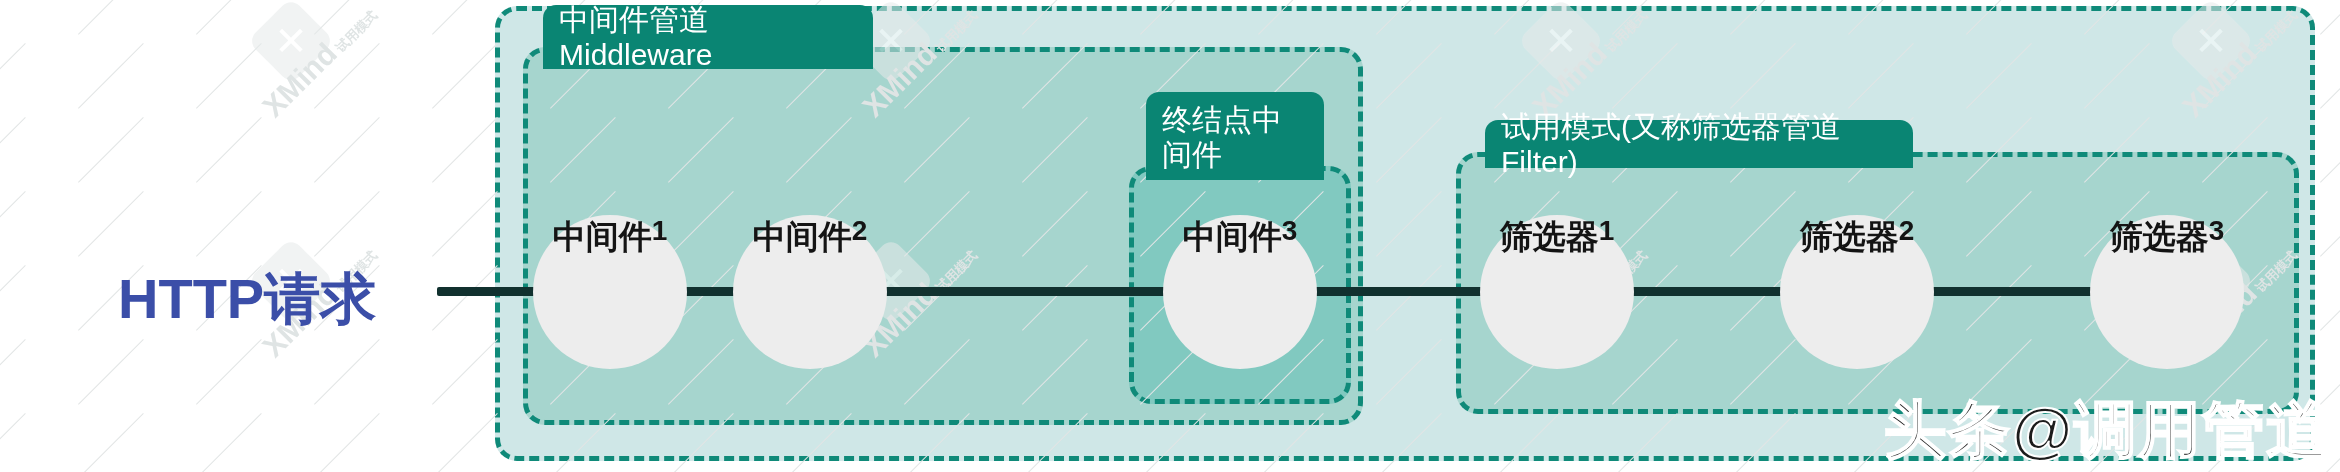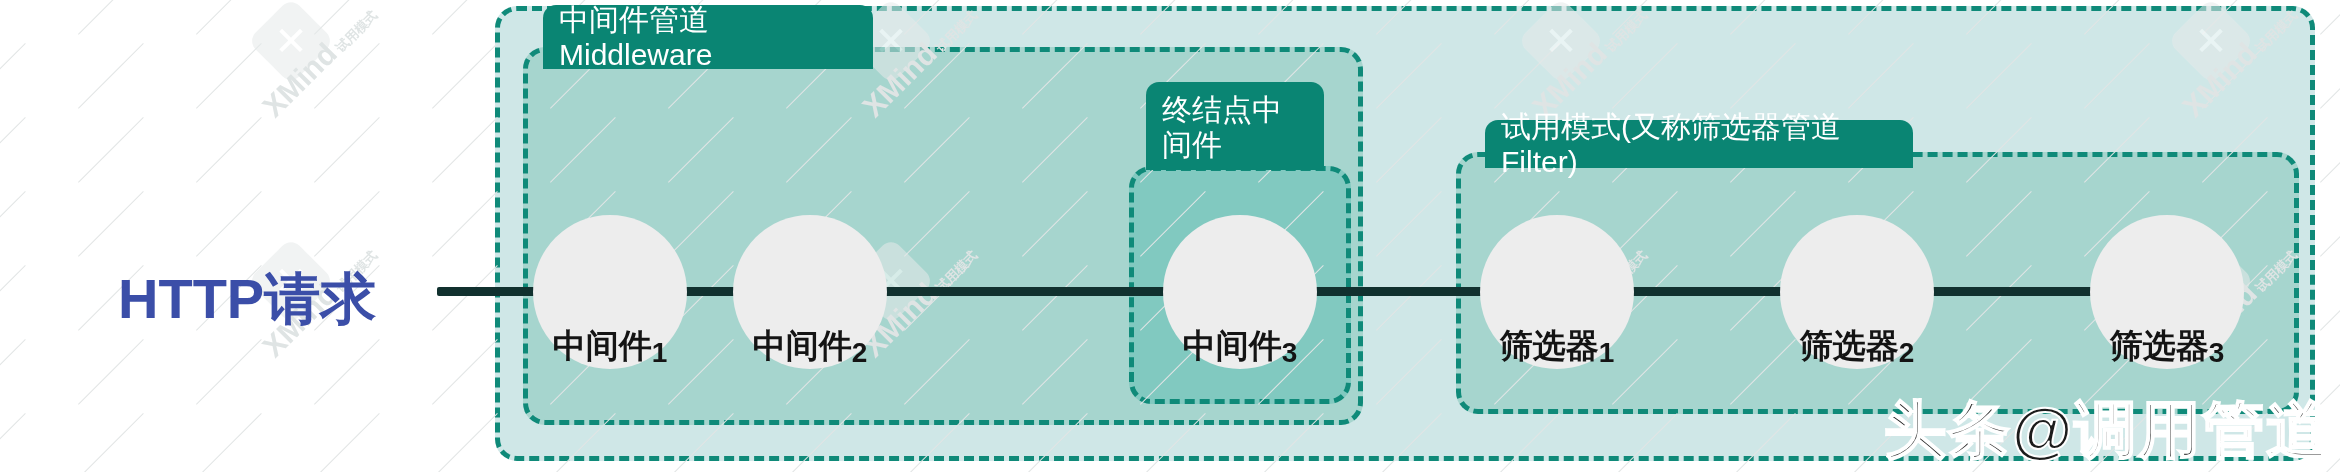--- a/index.html
+++ b/index.html
@@ -37,21 +37,21 @@
   #tab-mw{font-size:30px;}
   #tab-endpoint{font-size:30px;align-items:flex-start;padding-top:10px;}
   #tab-filter{font-size:30px;}
 
   
   #wire{position:absolute;height:9px;background:#11312f;z-index:3;
         border-radius:2px;}
 
   
   .node{position:absolute;width:154px;height:154px;border-radius:50%;
-        background:#ededed;z-index:5;display:flex;align-items:flex-end;
+        background:#ededed;z-index:5;display:flex;align-items:flex-start;
         justify-content:center;color:#141414;font-size:33px;font-weight:700;
         white-space:nowrap;}
   .node .num{font-size:28px;font-weight:600;}
 
   
   #request-label{position:absolute;color:#3b4ea8;font-size:56px;
                  font-weight:700;white-space:nowrap;z-index:5;}
 
   
   #brand{position:absolute;z-index:8;font-size:62px;font-weight:700;
@@ -256,21 +256,21 @@
   <div class="box" id="outer-box" style="left:495px;top:6px;width:1820px;height:455px;"></div>
 
   <div class="box" id="mw-box" style="left:523px;top:47px;width:840px;height:378px;"></div>
 
   <div class="tab" id="tab-mw" style="left:543px;top:5px;width:330px;height:64px;">
     <span>中间件管道Middleware</span>
   </div>
 
   <div class="box" id="endpoint-box" style="left:1129px;top:166px;width:222px;height:238px;"></div>
 
-  <div class="tab" id="tab-endpoint" style="left:1146px;top:82px;width:178px;height:88px;">
+  <div class="tab" id="tab-endpoint" style="left:1146px;top:92px;width:178px;height:88px;">
     <span>终结点中间件</span>
   </div>
 
   <div class="box" id="filter-box" style="left:1456px;top:152px;width:843px;height:262px;"></div>
 
   <div class="tab" id="tab-filter" style="left:1485px;top:120px;width:428px;height:48px;">
     <span>试用模式(又称筛选器管道Filter)</span>
   </div>
 
   <div id="wire" style="left:437px;top:287px;width:1760px;"></div>

